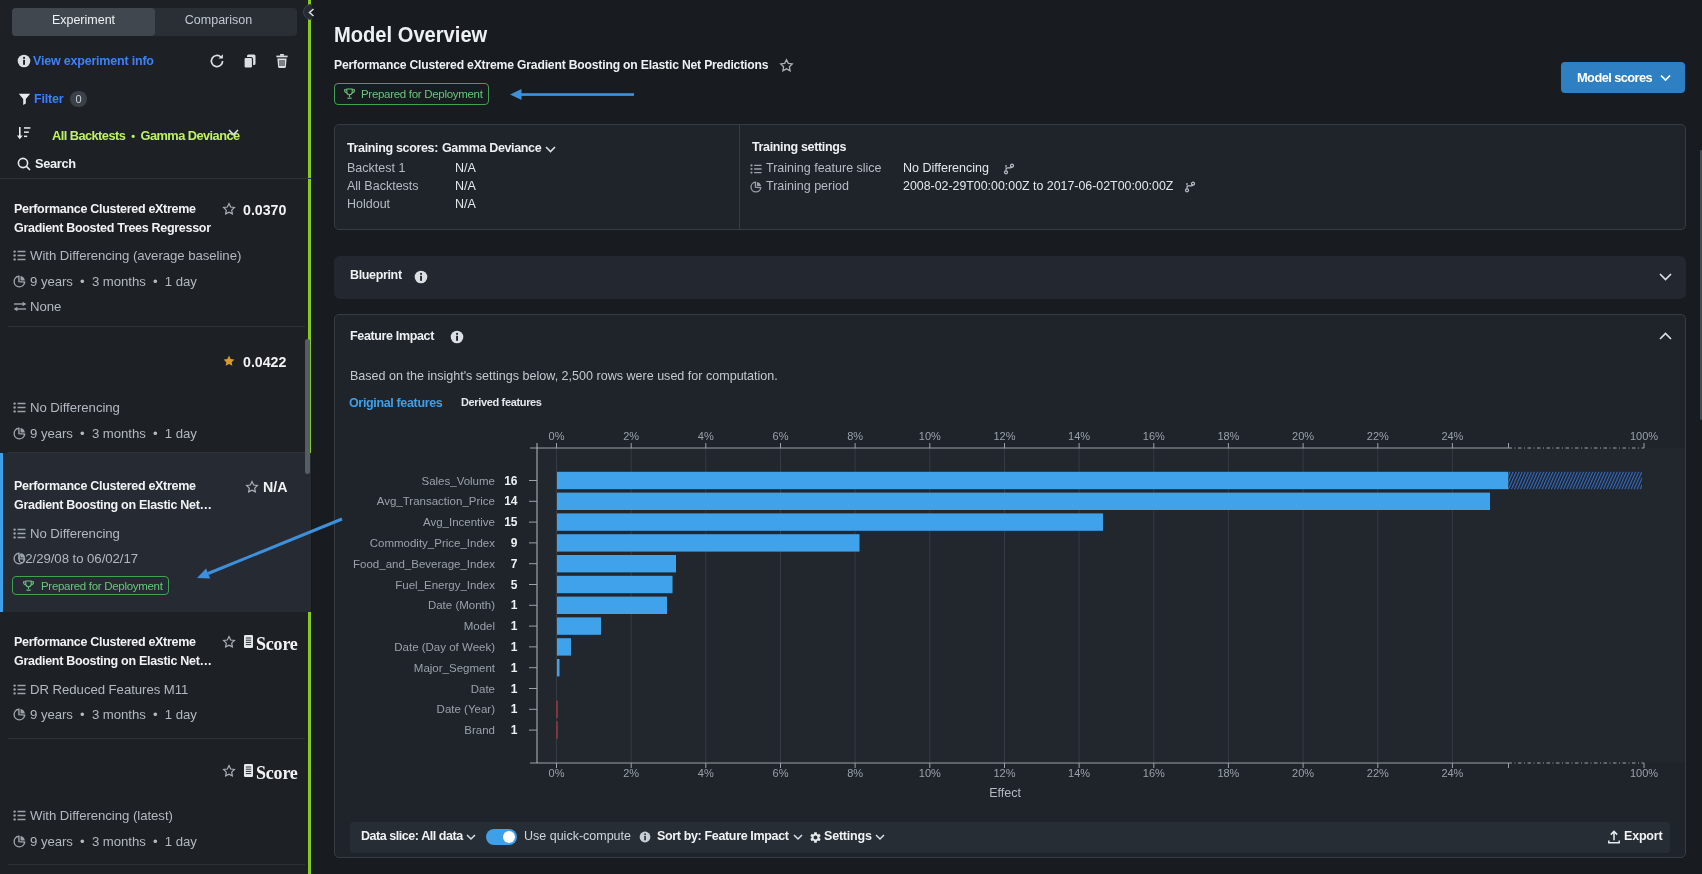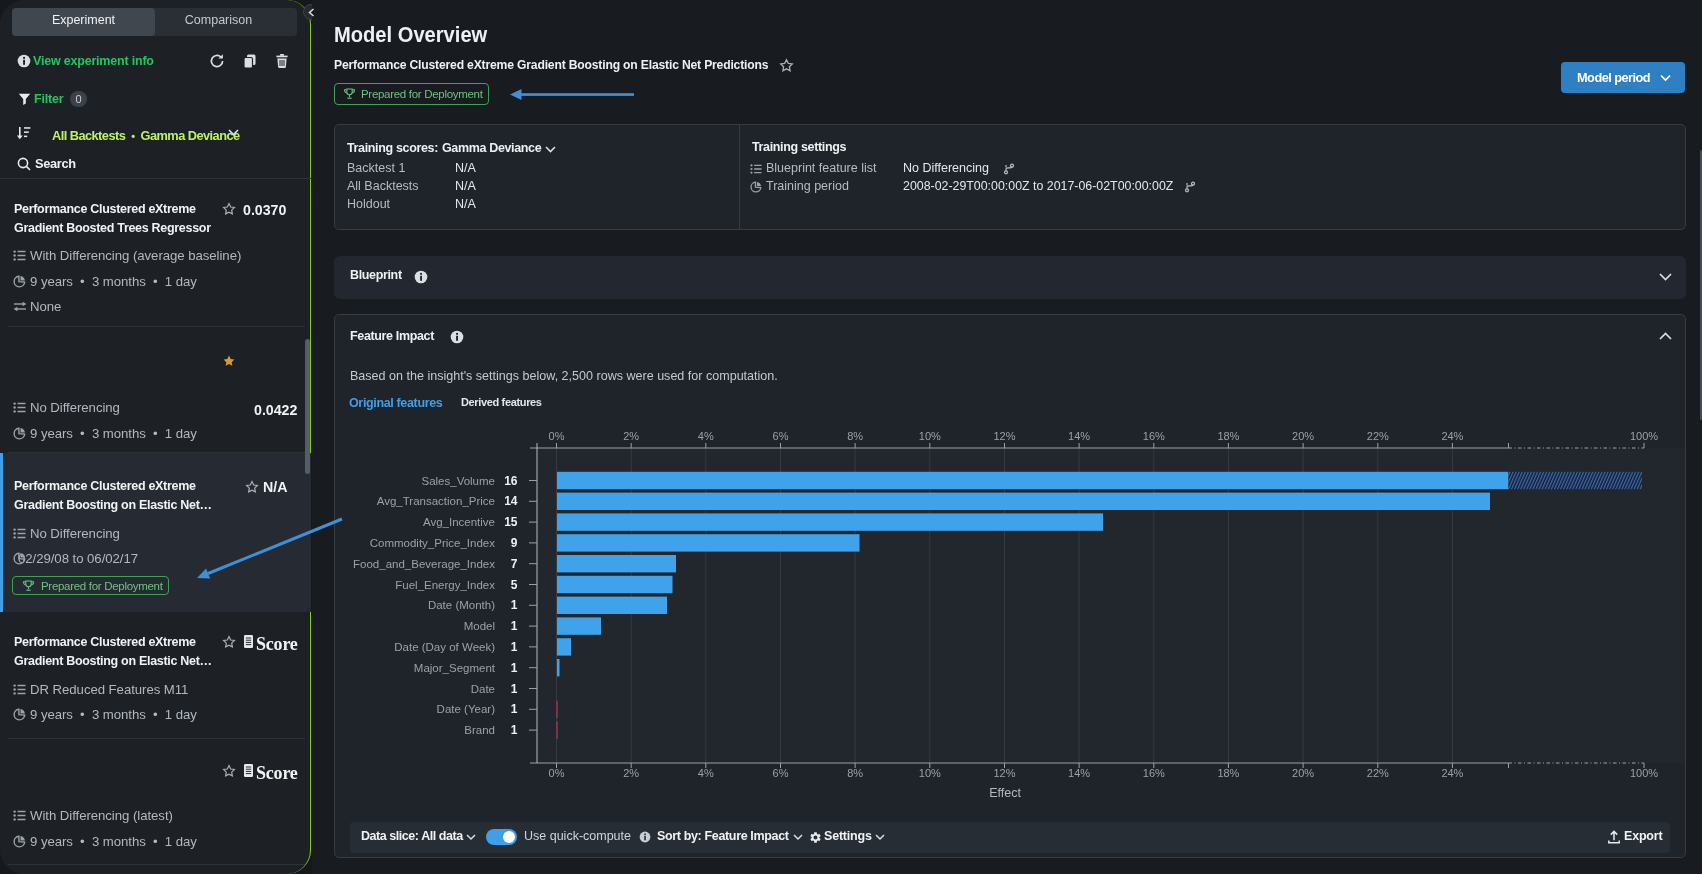--- a/index.html
+++ b/index.html
@@ -2,22 +2,22 @@
 <html><head>
 <meta charset="utf-8">
 <style>
 * { margin:0; padding:0; box-sizing:border-box; }
 html,body { width:1702px; height:874px; overflow:hidden; background:#15181d;
   font-family:"Liberation Sans", sans-serif; }
 .abs { position:absolute; }
 #stage { position:relative; width:1702px; height:874px; }
 
 #sidebar { position:absolute; left:0; top:0; width:311px; height:874px;
-  background:#1d2126; border-right:1px solid #84cc16;border-radius:24px; }
-.t13 { font-size:12.5px; letter-spacing:-0.2px; line-height:18px; color:#22c55e; }
+  background:#1d2126; border-right:3px solid #84cc16; }
+.t13 { font-size:12.5px; letter-spacing:-0.2px; line-height:18px; color:#3b82f6; }
 .bold { font-weight:bold; }
 .meta { font-size:13.2px; letter-spacing:-0.05px; line-height:17px; color:#b2b8c0; }
 .sep { position:absolute; left:8px; width:297px; height:1px; background:#2d3239; }
 .cardtitle { position:absolute; left:14px; font-size:12.5px; letter-spacing:-0.3px; line-height:19px;
   font-weight:bold; color:#f0f2f4; }
 .score { position:absolute; font-size:14.2px; letter-spacing:0; font-weight:bold; color:#f0f2f4; }
 .scorebtn { position:absolute; font-size:18px; letter-spacing:-0.2px; font-weight:bold; color:#f0f2f4;font-family:Liberation Serif, serif; }
 
 #main { position:absolute; left:312px; top:0; width:1390px; height:874px;
   background:#181b20; }
@@ -52,21 +52,21 @@
 
   <div class="sep" style="top:178px; left:0; width:311px;"></div>
 
   <div class="cardtitle" style="top:200px; width:215px;">Performance Clustered eXtreme<br>Gradient Boosted Trees Regressor</div>
   <div class="score" style="top:202px; left:243px;">0.0370</div>
   <div class="abs meta" style="left:30px; top:247px;">With Differencing (average baseline)</div>
   <div class="abs meta" style="left:30px; top:273px;">9 years &nbsp;•&nbsp; 3 months &nbsp;•&nbsp; 1 day</div>
   <div class="abs meta" style="left:30px; top:298px;">None</div>
   <div class="sep" style="top:326px;"></div>
 
-  <div class="score" style="top:354px; left:254px;margin-top:48px;">0.0422</div>
+  <div class="score" style="top:354px; left:243px;">0.0422</div>
   <div class="abs meta" style="left:30px; top:399px;">No Differencing</div>
   <div class="abs meta" style="left:30px; top:425px;">9 years &nbsp;•&nbsp; 3 months &nbsp;•&nbsp; 1 day</div>
   <div class="sep" style="top:452px;"></div>
 
   <div class="abs" style="left:0; top:453px; width:311px; height:159px; background:#262b33; border-left:3px solid #3f9fe8;"></div>
   <div class="cardtitle" style="top:477px; width:225px;">Performance Clustered eXtreme<br>Gradient Boosting on Elastic Net…</div>
   <div class="score" style="top:479px; left:263px;">N/A</div>
   <div class="abs meta" style="left:30px; top:525px;">No Differencing</div>
   <div class="abs meta" style="left:18px; top:550px;">02/29/08 to 06/02/17</div>
   <div class="badge" style="left:12px; top:576px; width:157px; height:19px; font-size:11.5px;">
@@ -91,37 +91,37 @@
 
 <div id="main"></div>
 
 <div class="abs bold" id="m_h1" style="left:334px; top:22px; font-size:22px; color:#eef1f3; transform-origin:0 0; transform:scaleX(0.915); white-space:nowrap;">Model Overview</div>
 <div class="abs bold" id="m_name" style="left:334px; top:57px; font-size:13.5px; letter-spacing:-0.2px; color:#eef1f3; transform-origin:0 0; transform:scaleX(0.9); white-space:nowrap;">Performance Clustered eXtreme Gradient Boosting on Elastic Net Predictions</div>
 <div class="badge" style="left:334px; top:83px; width:155px; height:22px;">
       <span style="margin-left:26px;">Prepared for Deployment</span>
     </div>
 
 <div class="abs" style="left:1561px; top:62px; width:124px; height:31px; background:#2e80c2; border-radius:4px;"></div>
-<div class="abs bold" style="left:1577px; top:70px; font-size:12.8px; letter-spacing:-0.55px; color:#fff;">Model period</div>
+<div class="abs bold" style="left:1577px; top:70px; font-size:12.8px; letter-spacing:-0.55px; color:#fff;">Model scores</div>
 <svg class="ic" style="left:1660px; top:74px;" width="11" height="8" viewBox="0 0 11 8">
       <path d="M1 1.5l4.5 4.5L10 1.5" fill="none" stroke="#fff" stroke-width="1.7"></path>
     </svg>
 
 <div class="panel" style="left:334px; top:124px; width:1352px; height:106px;"></div>
 <div class="abs" style="left:739px; top:125px; width:1px; height:104px; background:#363c44;"></div>
 <div class="abs bold" style="left:347px; top:141px; font-size:12.5px; letter-spacing:-0.35px; color:#eef1f3;">Training scores:</div>
 <div class="abs bold" style="left:442px; top:141px; font-size:12.5px; letter-spacing:-0.35px; color:#eef1f3;">Gamma Deviance</div>
 <div class="abs lbl" style="left:347px; top:161px;">Backtest 1</div>
 <div class="abs val" style="left:455px; top:161px;">N/A</div>
 <div class="abs lbl" style="left:347px; top:179px;">All Backtests</div>
 <div class="abs val" style="left:455px; top:179px;">N/A</div>
 <div class="abs lbl" style="left:347px; top:197px;">Holdout</div>
 <div class="abs val" style="left:455px; top:197px;">N/A</div>
 <div class="abs hdr" style="left:752px; top:140px;">Training settings</div>
-<div class="abs lbl" style="left:766px; top:161px;">Blueprint feature list</div>
+<div class="abs lbl" style="left:766px; top:161px;">Training feature slice</div>
 <div class="abs val" style="left:903px; top:161px;">No Differencing</div>
 <div class="abs lbl" style="left:766px; top:179px;">Training period</div>
 <div class="abs val" id="m_date" style="left:903px; top:179px; transform-origin:0 0; transform:scaleX(0.99); white-space:nowrap;">2008-02-29T00:00:00Z to 2017-06-02T00:00:00Z</div>
 
 <div class="abs" style="left:334px; top:256px; width:1352px; height:43px; background:#232830; border-radius:6px;"></div>
 <div class="abs hdr" style="left:350px; top:268px;">Blueprint</div>
 
 <div class="panel" style="left:334px; top:314px; width:1352px; height:544px;"></div>
 <div class="abs hdr" style="left:350px; top:329px;">Feature Impact</div>
 <div class="abs" id="m_para" style="left:350px; top:368px; font-size:13px; color:#c3c9cf; transform-origin:0 0; transform:scaleX(0.965); white-space:nowrap;">Based on the insight's settings below, 2,500 rows were used for computation.</div>

